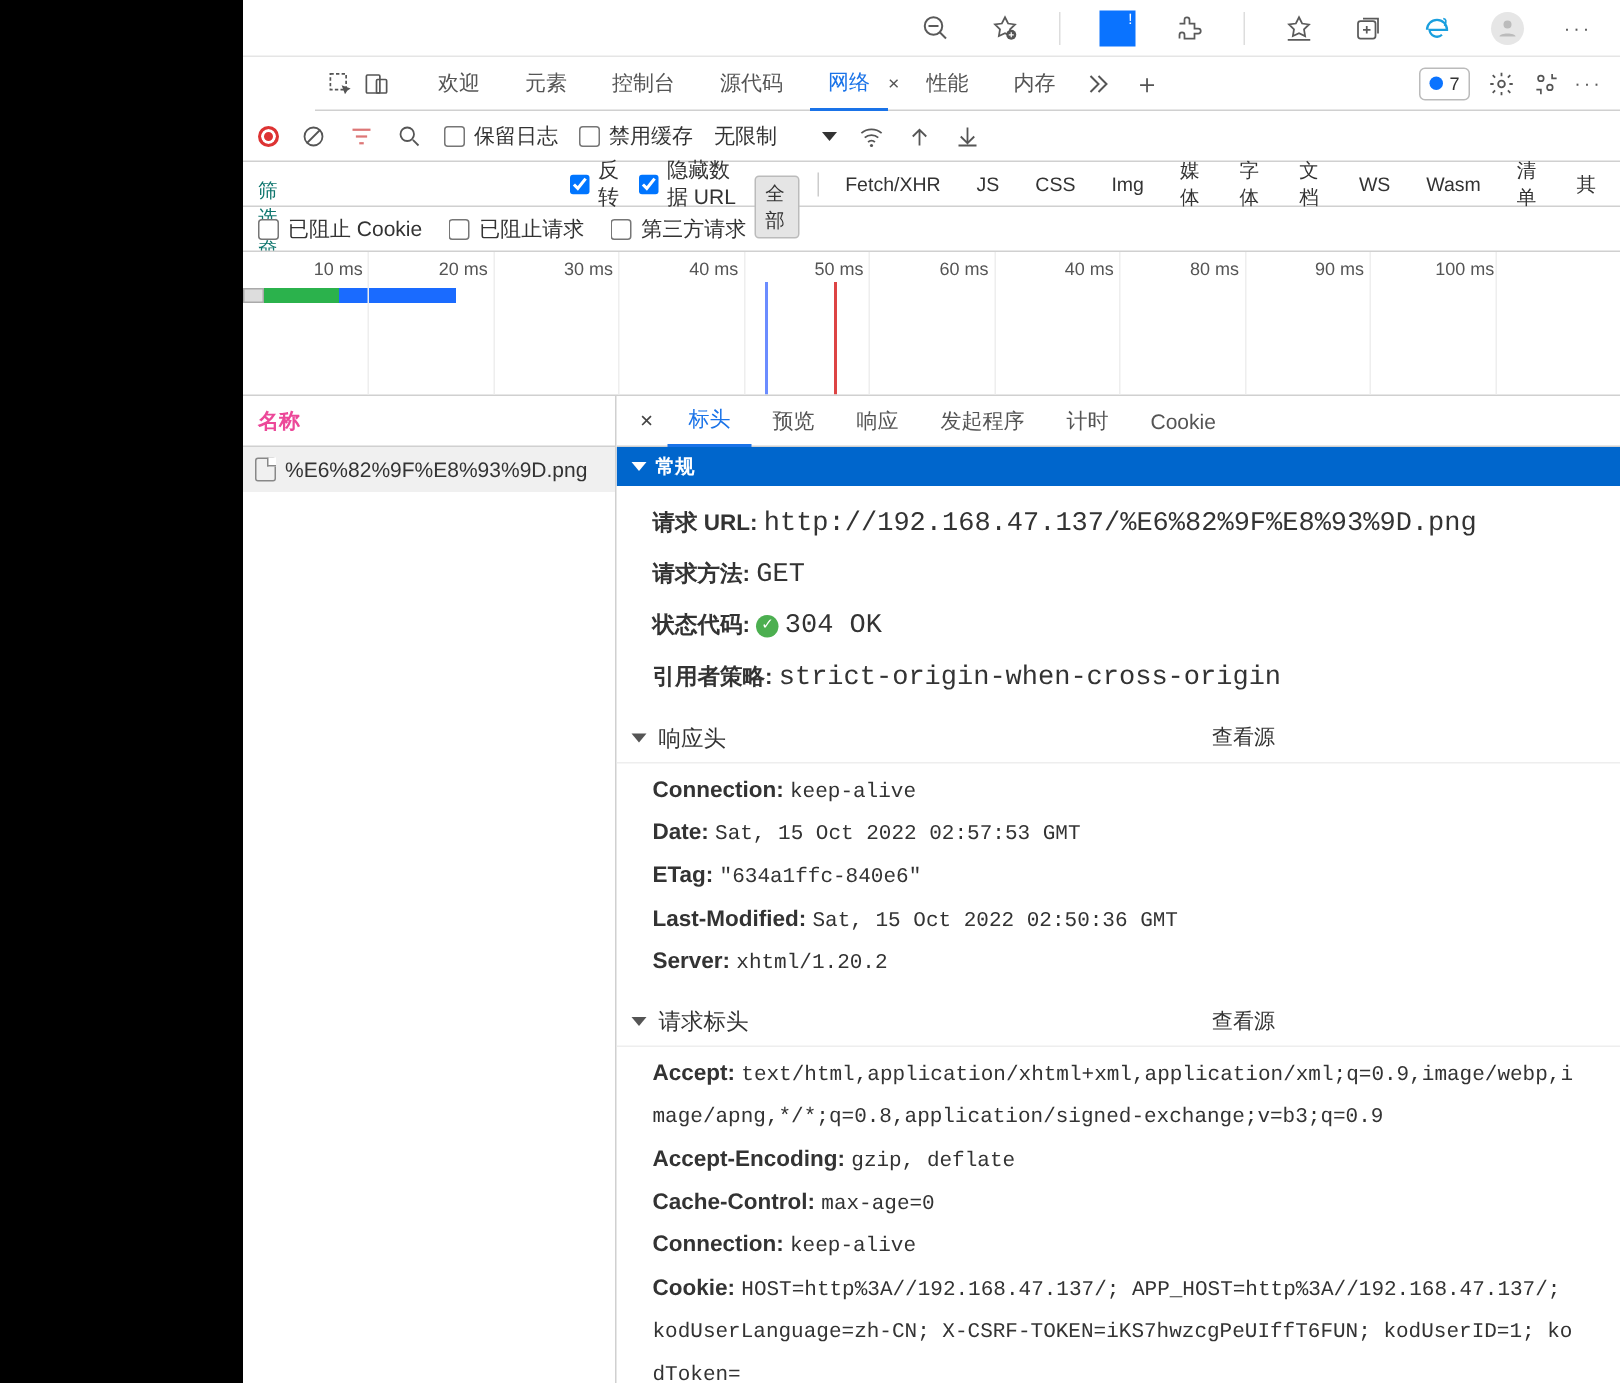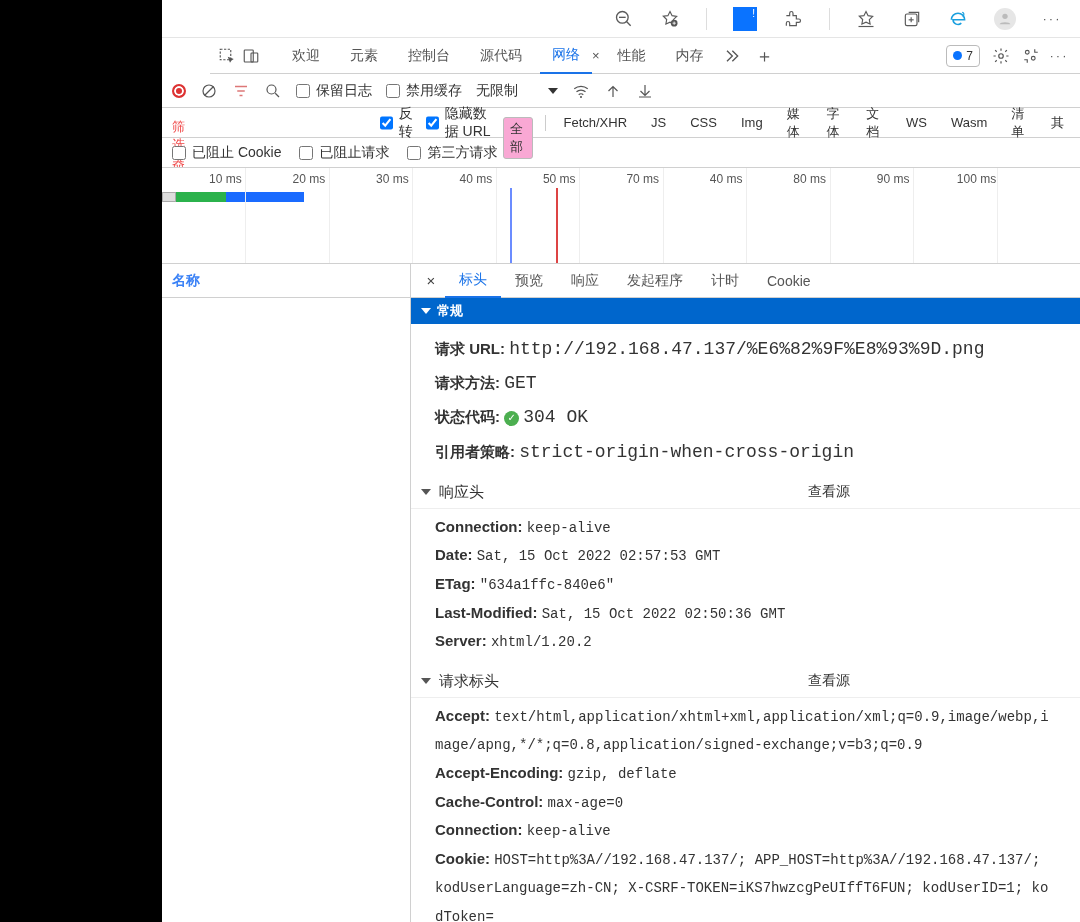--- a/index.html
+++ b/index.html
@@ -31,39 +31,39 @@
   .net-bar { height: 34px; border-bottom: 1px solid #d0d0d0; display: flex; align-items:center; padding: 0 10px; gap: 14px; color:#333; }
   .rec { width:14px;height:14px;border-radius:50%;border:2px solid #d33; background:#d33; box-shadow:0 0 0 2px #fff inset;}
   .ico { width:18px;height:18px;fill:#555;}
   .chk { display:flex; align-items:center; gap:6px; font-size:14px; }
   .chk input { width:14px;height:14px;}
   .throttle { display:flex; align-items:center; gap:6px; font-size:14px; }
   .tri-down { border-left:5px solid transparent;border-right:5px solid transparent;border-top:6px solid #333; }
 
   
   .filter-row { height: 30px; border-bottom: 1px solid #d0d0d0; display:flex; align-items:center; padding: 0 10px; gap: 12px; font-size:13px; }
-  .filter-label { color:#ef4444;margin-top:44px; }
+  .filter-label { color:#0f766e;margin-top:44px; }
   .ftab { padding: 2px 6px; cursor:pointer; }
-  .ftab.active { background:#f9a8d4; border:1px solid #bbb; border-radius:3px;margin-top:30px; }
+  .ftab.active { background:#e5e5e5; border:1px solid #bbb; border-radius:3px;margin-top:30px; }
 
   .filter-row2 { height: 30px; border-bottom: 1px solid #d0d0d0; display:flex; align-items:center; padding: 0 10px; gap: 18px; font-size:14px; }
 
   
   .timeline { height: 96px; border-bottom: 1px solid #d0d0d0; position:relative; background:#fff; overflow:hidden;}
   .tick-labels { position:absolute; top:0; left:0; right:0; height:20px; }
   .tick-labels span { position:absolute; top:4px; font-size:12px; color:#555; transform:translateX(-50%); }
   .grid-line { position:absolute; top:0; bottom:0; width:1px; background:#eee; }
   .vbar { position:absolute; top:20px; bottom:0; width:2px; }
   .bars { position:absolute; left:0; top:24px; height:10px; }
   .bar-seg { position:absolute; top:0;height:10px; }
 
   
   .split { flex:1; display:flex; min-height:0; }
   .req-list { width: 249px; border-right:1px solid #d0d0d0; display:flex;flex-direction:column; }
-  .req-head { height:34px; border-bottom:1px solid #d0d0d0; display:flex; align-items:center; padding:0 10px; font-size:14px; font-weight:600; color:#3b82f6;}
+  .req-head { height:34px; border-bottom:1px solid #d0d0d0; display:flex; align-items:center; padding:0 10px; font-size:14px; font-weight:600; color:#ec4899;}
   .req-item { height:30px; display:flex; align-items:center; padding: 0 8px; gap:6px; font-size:14px; background:#f0f0f0; }
   .file-ico{width:14px;height:16px;border:1px solid #888;border-radius:2px; position:relative;}
   .file-ico:before{content:"";position:absolute;top:-1px;right:-1px;width:5px;height:5px;background:#fff;border-left:1px solid #888;border-bottom:1px solid #888;}
 
   .detail { flex:1; display:flex; flex-direction:column; min-width:0; overflow:hidden; }
   .detail-tabs { height:34px; border-bottom:1px solid #d0d0d0; display:flex; align-items:center; gap:0; padding-left:6px; }
   .close-x { width:28px; text-align:center; font-size:15px; color:#444; cursor:pointer;}
   .dtab { padding:0 14px; height:34px; display:flex; align-items:center; font-size:14px; color:#555; cursor:pointer;}
   .dtab.active { color:#1a73e8; border-bottom:2px solid #1a73e8; font-weight:500; }
 
@@ -290,21 +290,21 @@
         </label>
     </div>
 
     <div class="timeline">
       <div class="tick-labels" id="ticks">
           <span style="left: 63.4545px;">10 ms</span>
           <span style="left: 146.909px;">20 ms</span>
           <span style="left: 230.364px;">30 ms</span>
           <span style="left: 313.818px;">40 ms</span>
           <span style="left: 397.273px;">50 ms</span>
-          <span style="left: 480.727px;">70 ms</span>
+          <span style="left: 480.727px;">60 ms</span>
           <span style="left: 564.182px;">40 ms</span>
           <span style="left: 647.636px;">80 ms</span>
           <span style="left: 731.091px;">90 ms</span>
           <span style="left: 814.545px;">100 ms</span>
         </div>
       <div class="vbar" style="left:348px;background:#6b8cff;"></div>
       <div class="vbar" style="left:394px;background:#d44;"></div>
       <div class="bars">
         <div class="bar-seg" style="left:0;width:14px;background:#ddd;border:1px solid #aaa;"></div>
         <div class="bar-seg" style="left:14px;width:50px;background:#2bb24c;"></div>
@@ -318,20 +318,24 @@
         <div class="grid-line" style="left: 500.727px;"></div>
         <div class="grid-line" style="left: 584.182px;"></div>
         <div class="grid-line" style="left: 667.636px;"></div>
         <div class="grid-line" style="left: 751.091px;"></div>
         <div class="grid-line" style="left: 834.545px;"></div>
       </div>
 
     <div class="split">
       <div class="req-list">
         <div class="req-head">名称</div>
+        <div class="req-item">
+          <span class="file-ico"></span>
+          <span>%E6%82%9F%E8%93%9D.png</span>
+        </div>
       </div>
 
       <div class="detail">
         <div class="detail-tabs">
           <span class="close-x">×</span>
           <span class="dtab active">标头</span>
           <span class="dtab">预览</span>
           <span class="dtab">响应</span>
           <span class="dtab">发起程序</span>
           <span class="dtab">计时</span>

